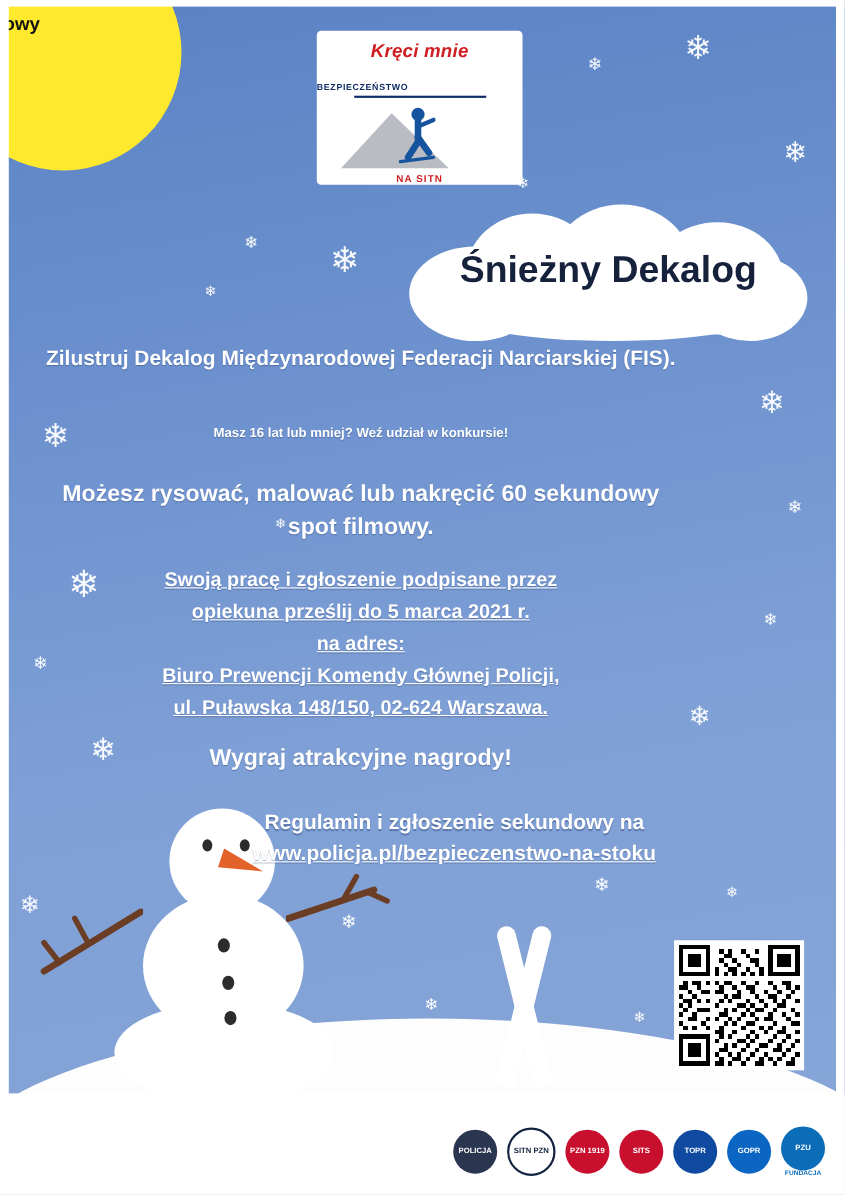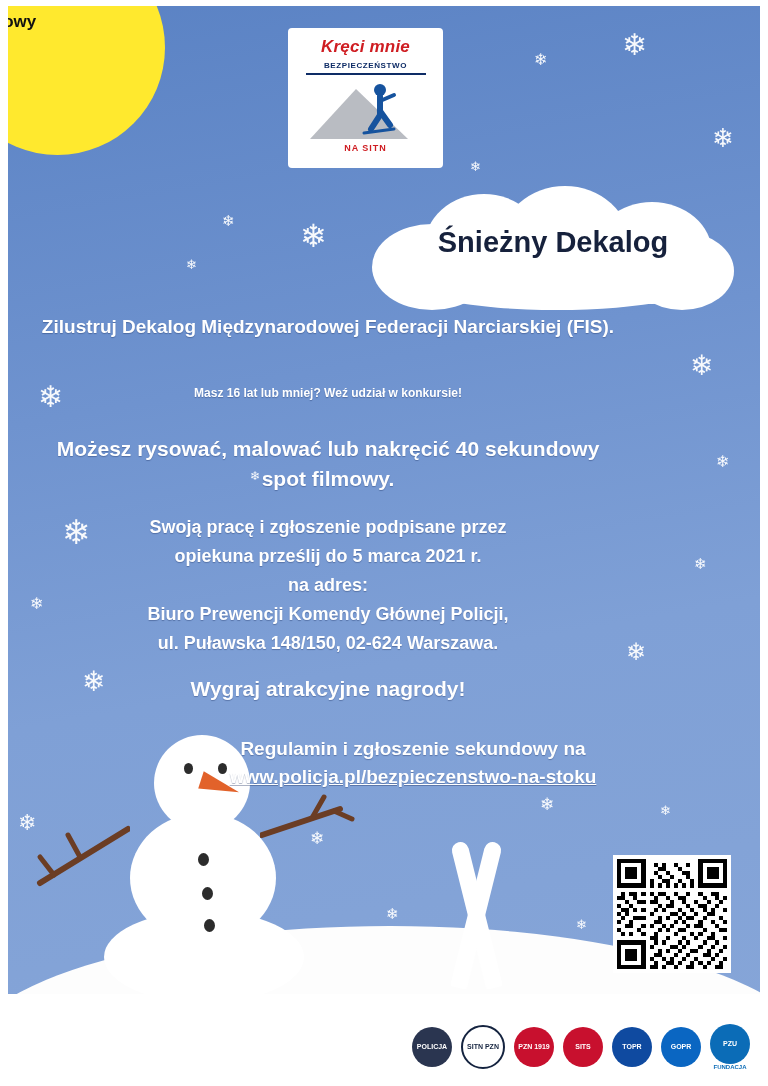--- a/index.html
+++ b/index.html
@@ -95,43 +95,43 @@
     font-weight: bold;
     line-height: 1.55;
     z-index: 20;
   }
 
   
   .logo-box {
     position: absolute;
     left: 288px;
     top: 28px;
-    width: 155px;
+    width: 187px;
     height: 140px;
     background: #ffffff;
     border-radius: 4px;
     z-index: 25;
     overflow: hidden;
   }
   .logo-top {
     text-align: center;
     font-size: 17px;
     font-weight: bold;
     color: #cf1d22;
     font-style: italic;
     margin-top: 9px;
     letter-spacing: .2px;
   }
   .logo-sub {
-    text-align: center;
+    text-align: left;
     font-size: 8px;
     font-weight: bold;
     color: #0e2c66;
     letter-spacing: .6px;
-    margin-top: 4px;
+    margin-top: 18px;
   }
   .logo-rule {
     width: 120px; height: 2px; background: #0e2c66; margin: 3px auto 0 auto;
   }
   .logo-art {
     position: relative;
     width: 165px;
     height: 72px;
   }
   .mountain {
@@ -168,21 +168,21 @@
   .cloud .lobe {
     position: absolute;
     background: #ffffff;
     border-radius: 50%;
   }
   .cloud-title {
     position: absolute;
     left: 0; top: 40px;
     width: 362px;
     text-align: center;
-    font-size: 29px;
+    font-size: 34px;
     font-weight: bold;
     color: #16213c;
     z-index: 4;
   }
 
   
   .content {
     position: absolute;
     left: 0;
     top: 316px;
@@ -196,21 +196,21 @@
   .l-fis {
     font-size: 19px; font-weight: bold; line-height: 1.2;
   }
   .l-age {
     font-size: 12px; font-weight: bold; margin-top: 47px;
   }
   .l-make {
     font-size: 21px; font-weight: bold; margin-top: 34px; line-height: 1.45;
   }
   .l-send {
-    font-size: 18px; font-weight: bold; margin-top: 18px; line-height: 1.62;
+    font-size: 18px; font-weight: bold; margin-top: 18px; line-height: 1.62; text-decoration: underline;
   }
   .l-win {
     font-size: 21px; font-weight: bold; margin-top: 19px;
   }
   .l-rules {
     font-size: 19px; font-weight: bold; margin-top: 34px; line-height: 1.45;
   }
   .l-rules .url {
     text-decoration: underline;
     color: #ffffff;
@@ -365,21 +365,21 @@
     <div class="lobe" style="left:128px;top:0px;  width:130px; height:118px;"></div>
     <div class="lobe" style="left:220px;top:16px; width:120px; height:102px;"></div>
     <div class="lobe" style="left:258px;top:46px; width:104px; height:78px;"></div>
     <div class="lobe" style="left:30px; top:62px; width:310px; height:62px;"></div>
     <div class="cloud-title">Śnieżny Dekalog</div>
   </div>
 
   <div class="content">
     <p class="line l-fis">Zilustruj Dekalog Międzynarodowej Federacji Narciarskiej (FIS).</p>
     <p class="line l-age">Masz 16 lat lub mniej? Weź udział w konkursie!</p>
-    <p class="line l-make">Możesz rysować, malować lub nakręcić 40 sekundowy</p>
+    <p class="line l-make">Możesz rysować, malować lub nakręcić 60 sekundowy</p>
     <p class="line l-make" style="margin-top:0;">spot filmowy.</p>
     <p class="line l-send">Swoją pracę i zgłoszenie podpisane przez</p>
     <p class="line l-send" style="margin-top:0;">opiekuna prześlij do 5 marca 2021 r.</p>
     <p class="line l-send" style="margin-top:0;">na adres:</p>
     <p class="line l-send" style="margin-top:0;">Biuro Prewencji Komendy Głównej Policji,</p>
     <p class="line l-send" style="margin-top:0;">ul. Puławska 148/150, 02-624 Warszawa.</p>
     <p class="line l-win">Wygraj atrakcyjne nagrody!</p>
     <p class="line l-rules" style="margin-left:170px;">Regulamin i zgłoszenie sekundowy na</p>
     <p class="line l-rules" style="margin-top:0;margin-left:170px;text-align:center;"><span class="url">www.policja.pl/bezpieczenstwo-na-stoku</span></p>
   </div>

